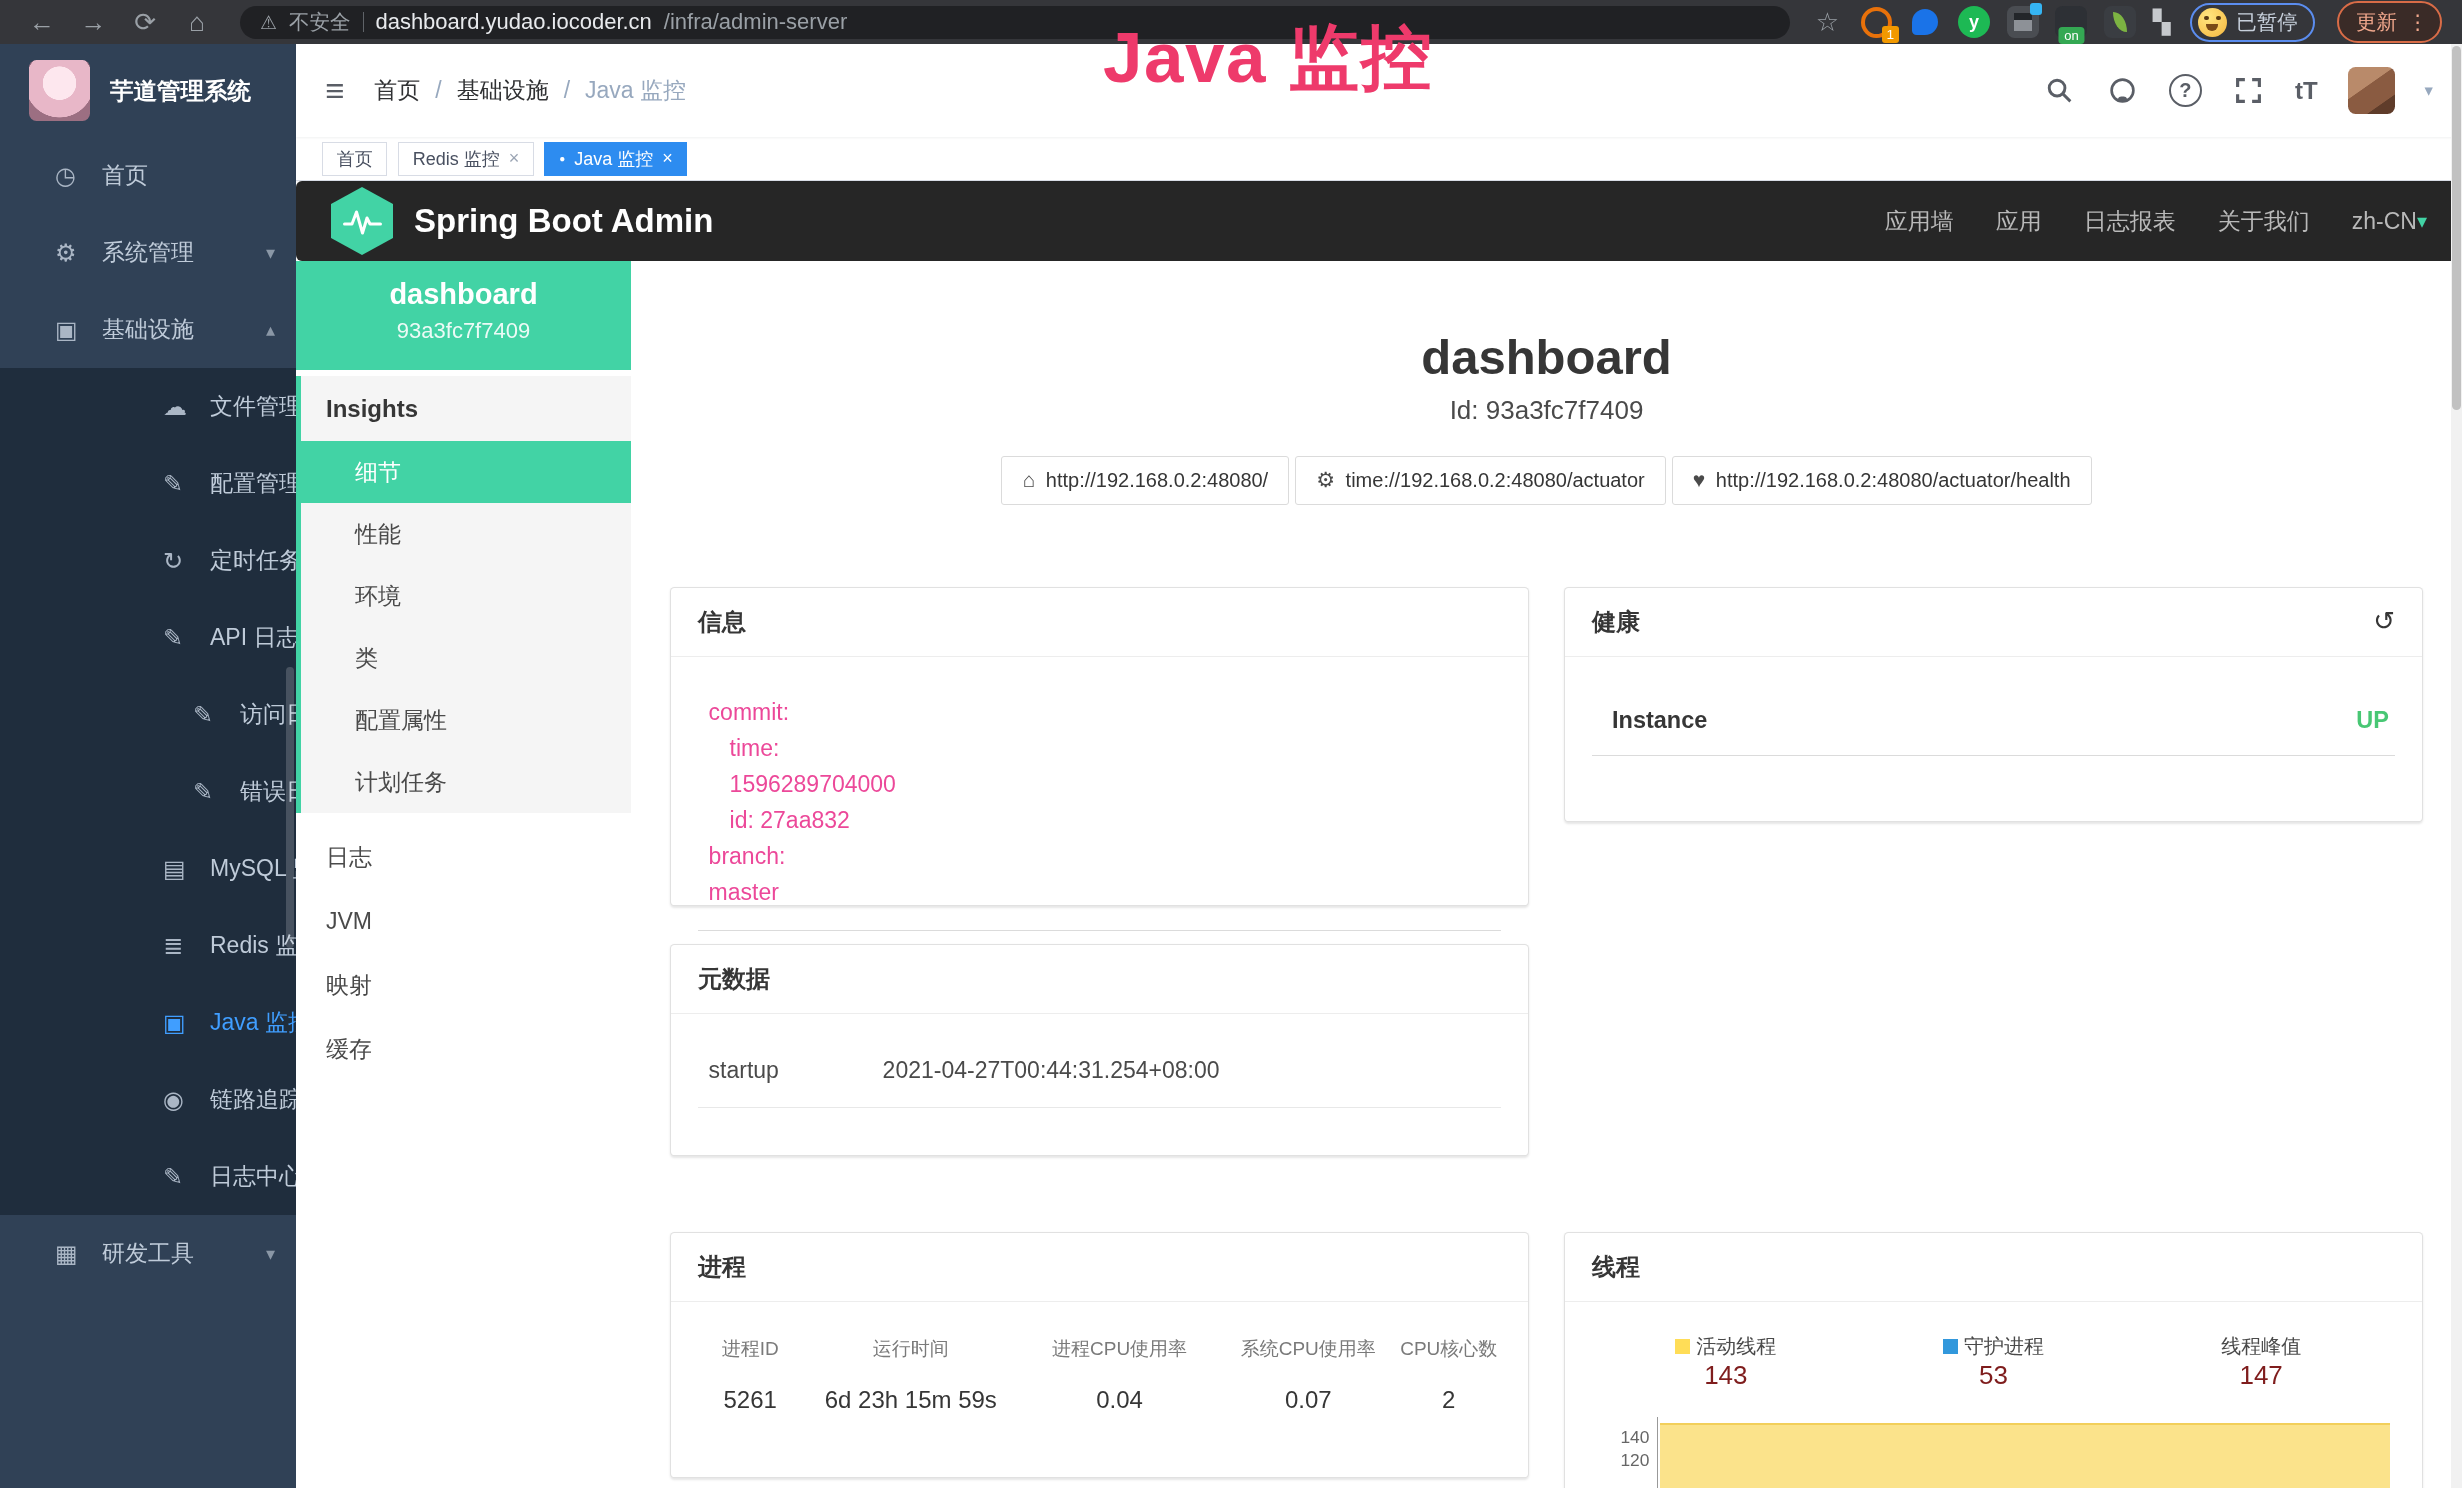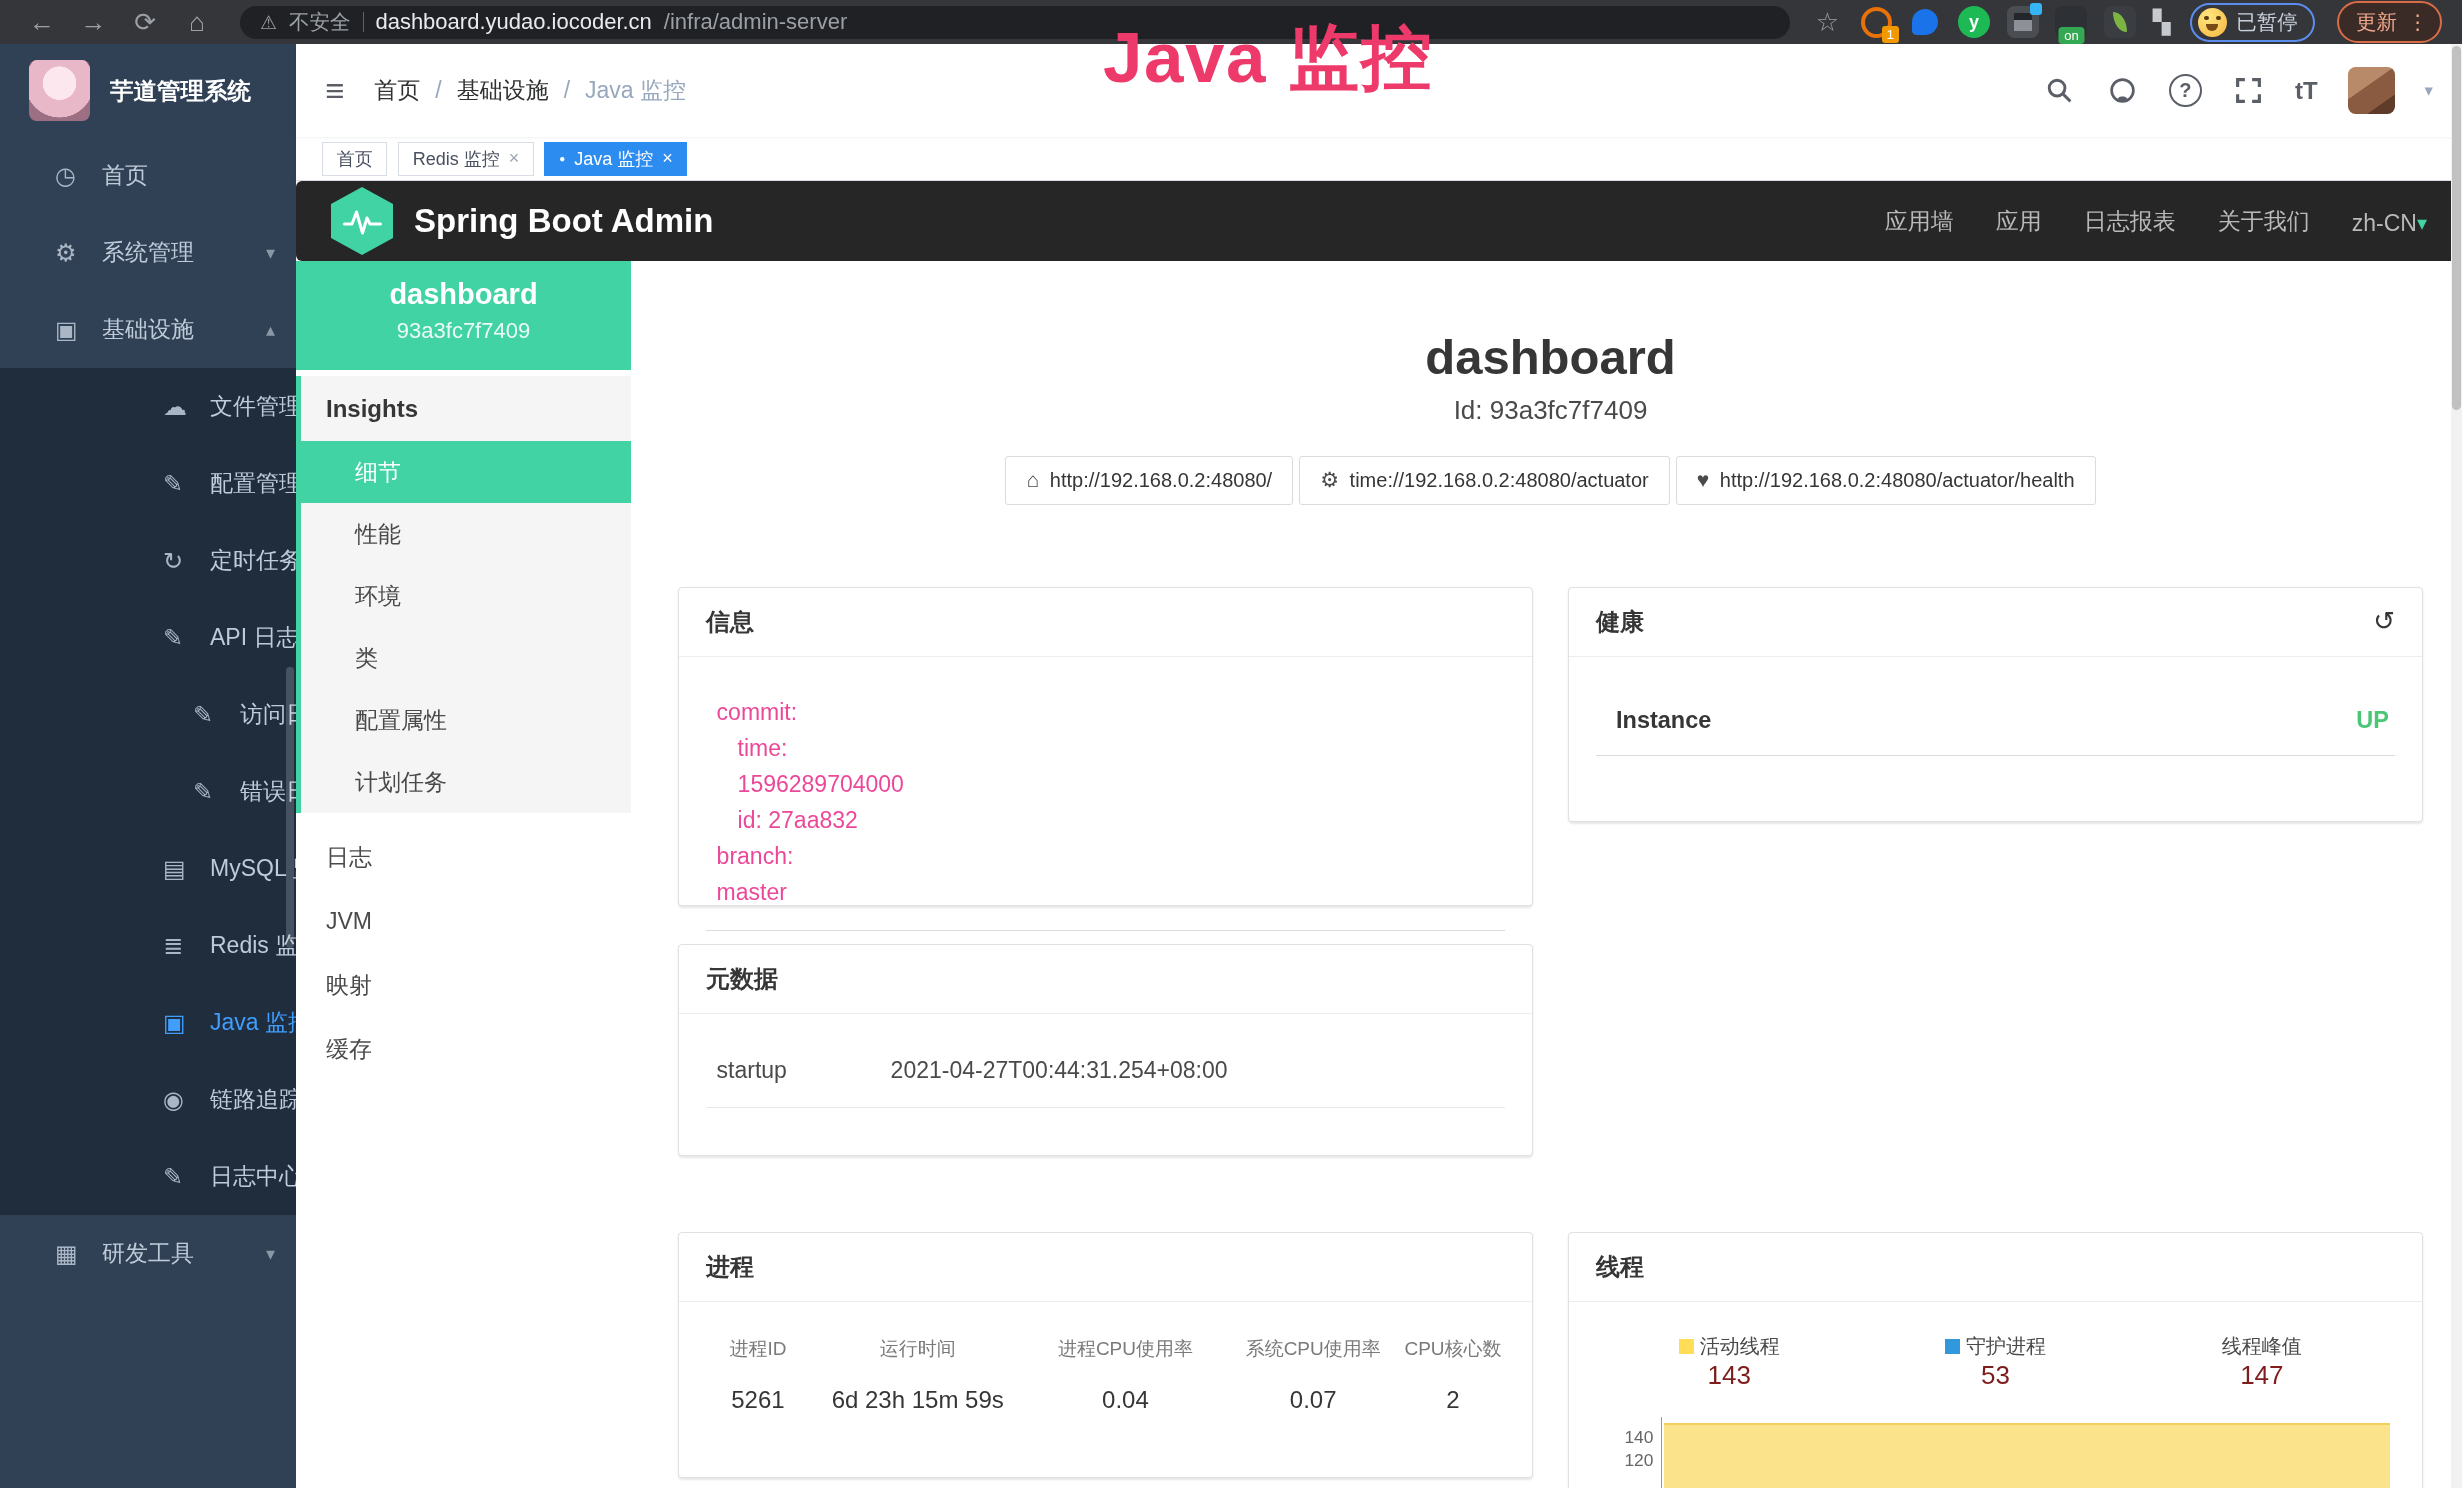--- a/index.html
+++ b/index.html
@@ -90,26 +90,26 @@
   .tab .dot{font-size:10px;}
   .tab .close{font-size:18px;color:#9aa4b3;}
   .tab.active{background:#2d8cf0;border-color:#2d8cf0;color:#fff;}
   .tab.active .close{color:#fff;}
   
   .sba-header{height:80px;background:#262626;display:flex;align-items:center;padding:0 35px;border-radius:6px;}
   .brand{display:flex;align-items:center;gap:21px;cursor:pointer;}
   .hexagon{width:62px;height:68px;background:#42d3a5;display:flex;align-items:center;justify-content:center;
     clip-path:polygon(50% 0,100% 25%,100% 75%,50% 100%,0 75%,0 25%);}
   .brand-title{color:#fff;font-size:33px;font-weight:bold;white-space:nowrap;}
-  .sba-nav{margin-left:auto;display:flex;align-items:flex-end;gap:42px;font-size:23px;color:#b9b9b9;}
+  .sba-nav{margin-left:auto;display:flex;align-items:center;gap:42px;font-size:23px;color:#b9b9b9;}
   .sba-nav .nav-item{cursor:pointer;white-space:nowrap;}
   .locale{display:flex;align-items:center;cursor:pointer;}
   .locale .lc-caret{color:#42d3a5;font-size:20px;}
   
-  .sba-body{flex:1;display:flex;min-height:0;gap:8px;}
+  .sba-body{flex:1;display:flex;min-height:0;}
   .inner-sidebar{width:335px;flex-shrink:0;background:#fff;}
   .instance-head{height:109px;background:#42d3a5;color:#fff;text-align:center;padding-top:16.7px;box-sizing:border-box;cursor:pointer;}
   .inst-name{font-size:29px;font-weight:bold;}
   .inst-id{font-size:22px;opacity:.9;margin-top:7.6px;}
   .insights-block{background:#f5f5f5;margin-top:6px;position:relative;}
   .green-edge{position:absolute;left:0;top:0;bottom:0;width:4.6px;background:#42d3a5;}
   .ins-header{height:65px;display:flex;align-items:center;padding-left:30px;font-size:24px;font-weight:bold;color:#363636;}
   .ins-item{height:62px;display:flex;align-items:center;padding-left:59px;font-size:23px;color:#4a4a4a;cursor:pointer;}
   .ins-item.active{background:#42d3a5;color:#fff;}
   .root-items{margin-top:12px;}

